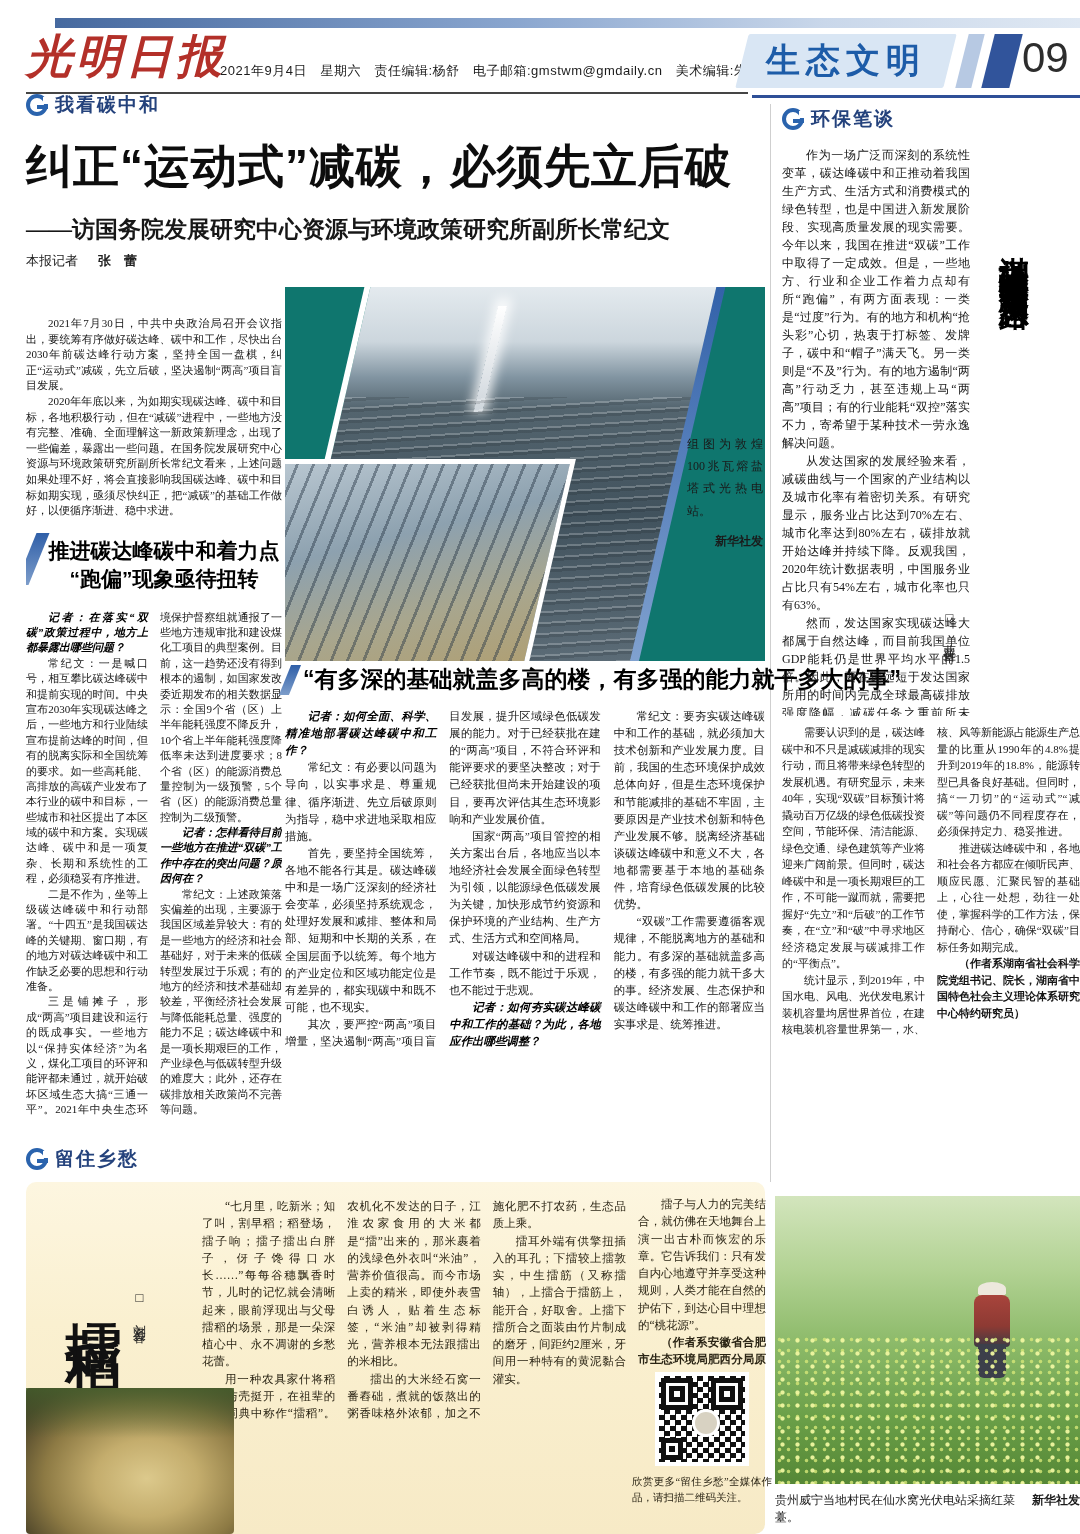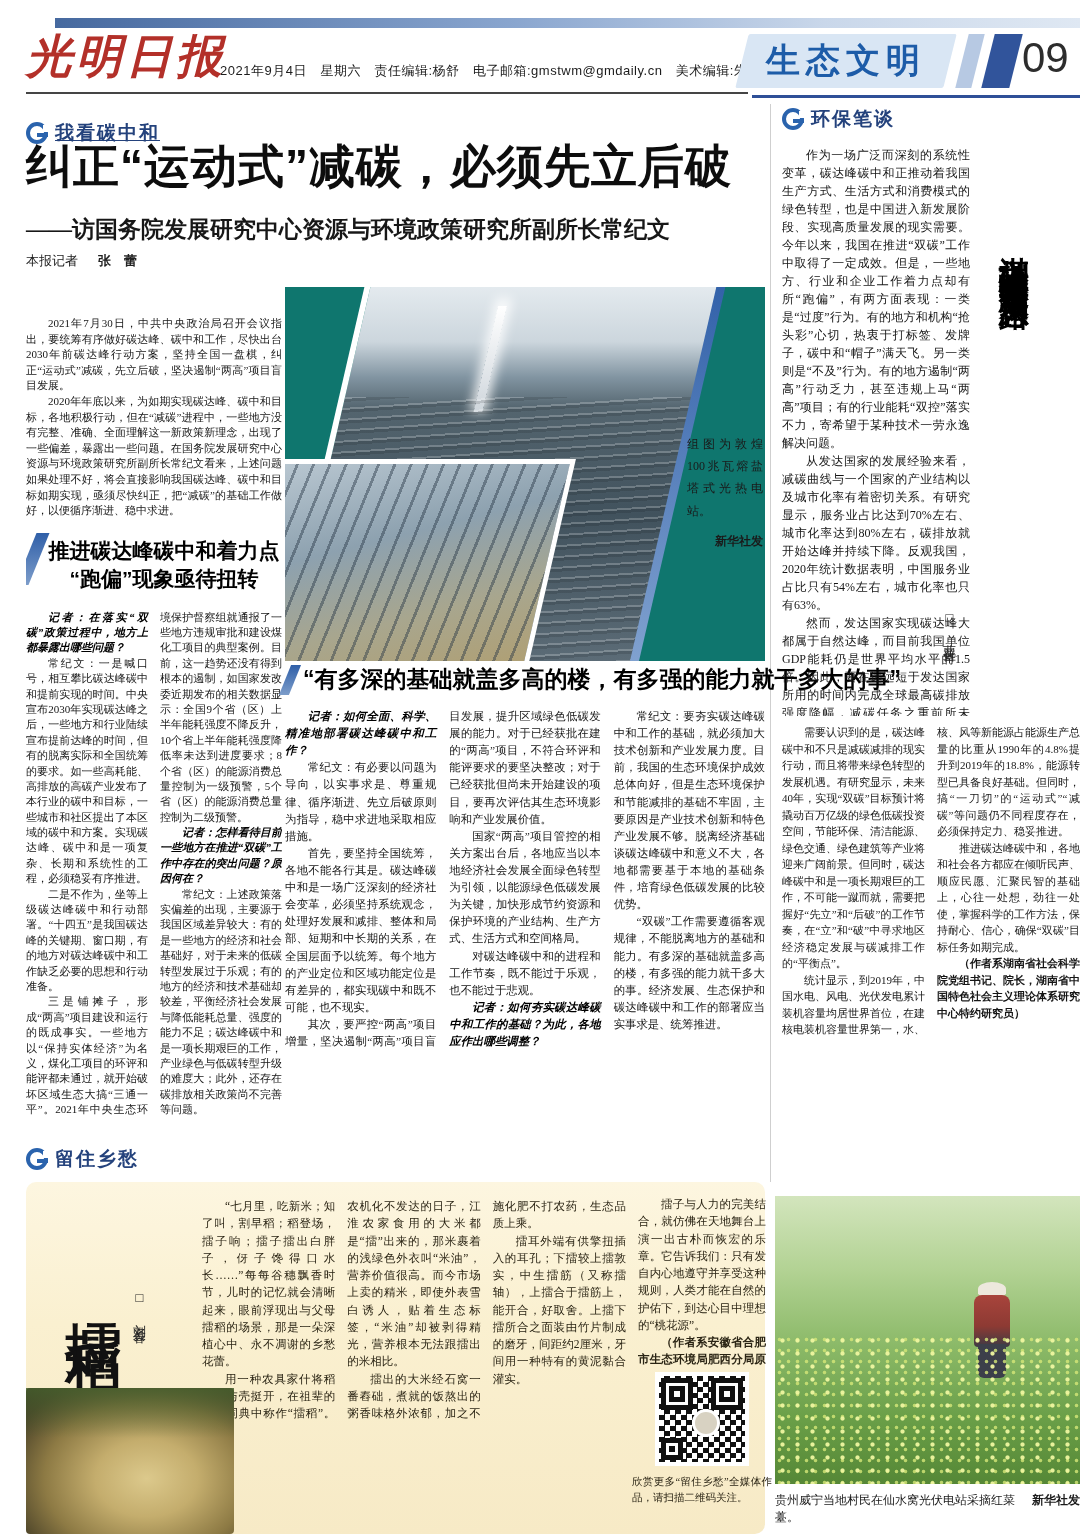--- a/index.html
+++ b/index.html
@@ -35,21 +35,21 @@
     font-family:"Liberation Sans","DejaVu Sans",sans-serif;
     font-size:19px; font-weight:bold; color:#24427c; letter-spacing:2px; }
   .gicon { position:relative; width:22px; height:22px; border-radius:50%;
     border:4px solid #2a63ad; flex:0 0 auto; }
   .gicon::after { content:""; position:absolute; right:-4px; top:7px;
     width:11px; height:4px; background:#2a63ad; }
   .gicon::before { content:""; position:absolute; right:-5px; top:-1px;
     width:6px; height:7px; background:#fff; }
 
   
-  .tag1 { left:26px; top:120px;text-decoration:underline; }
+  .tag1 { left:26px; top:92px; }
   .headline { left:26px; top:136px; width:737px;
     font-family:"Liberation Sans","DejaVu Sans",sans-serif;
     font-size:46px; font-weight:900; letter-spacing:1px; color:#0d0d0d; white-space:nowrap; }
   .subtitle { left:26px; top:214px; width:737px; font-size:23px; font-weight:bold; color:#171717; }
   .byline { left:26px; top:252px; font-size:13px; color:#222; }
   .byline b { margin-left:20px; }
 
   .leftcol { left:26px; top:278px; width:256px; height:866px; overflow:hidden;margin-top:38px; }
   .leftcol p.intro { font-size:11px; line-height:1.42; text-align:justify; text-indent:2em; color:#161616; }
   .subheadbox { margin:12px 0 10px 0; padding:6px 0 6px 20px; position:relative; }

